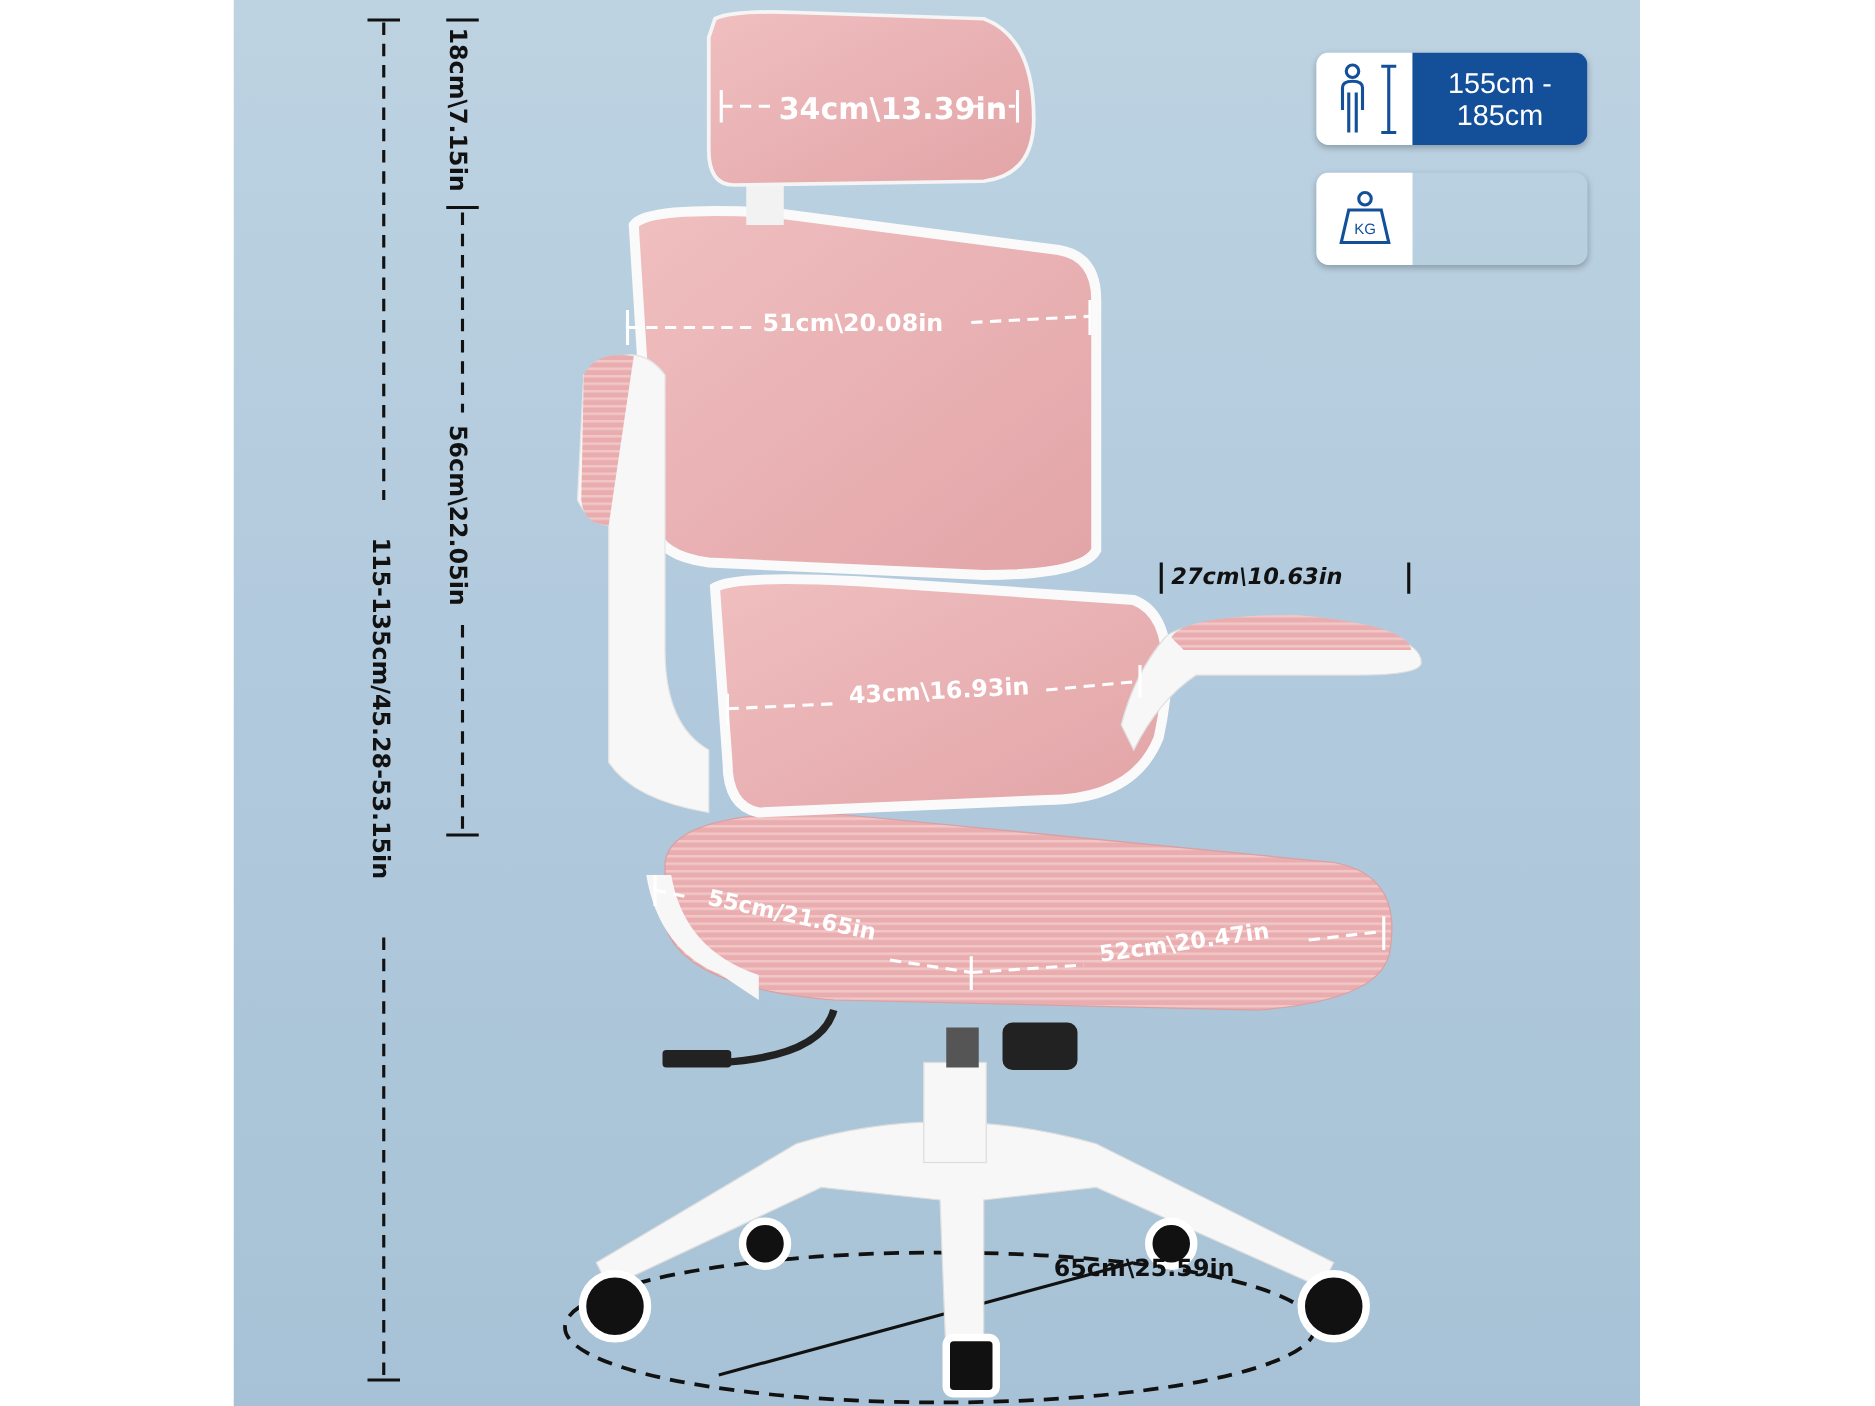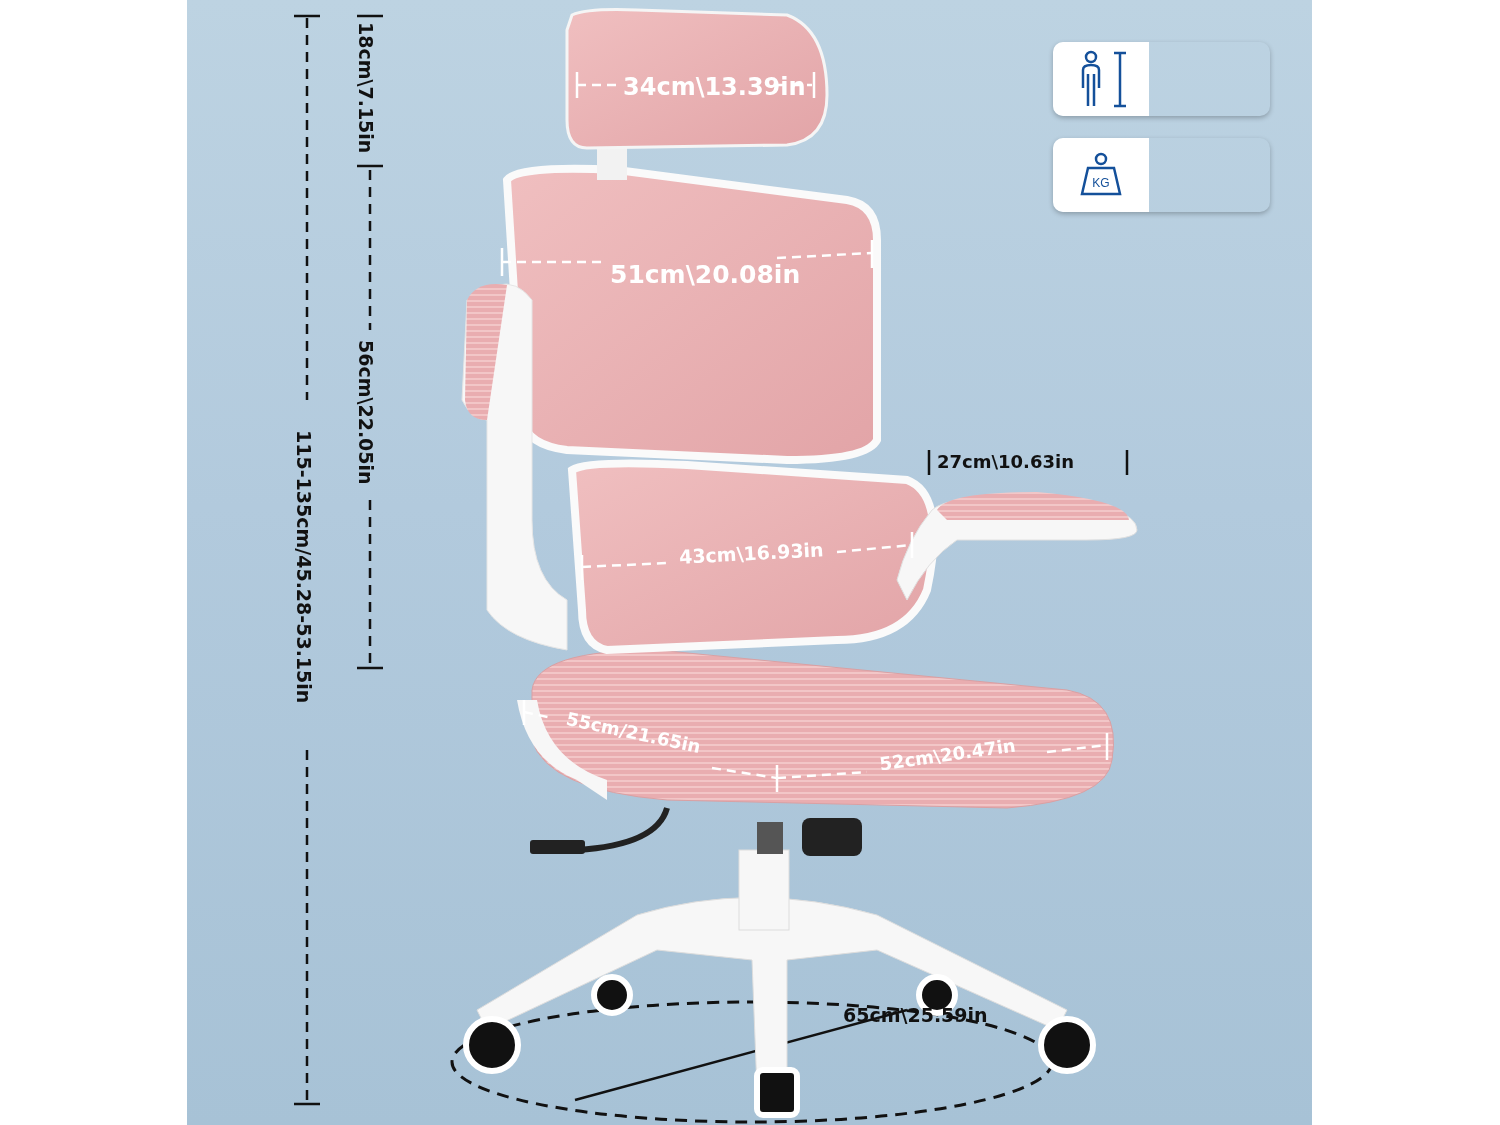--- a/index.html
+++ b/index.html
@@ -13,21 +13,21 @@
     overflow: hidden;
   }
   .dim-text { position: absolute; white-space: nowrap; font-weight: bold; }
   .dark { color: #111; }
   .light { color: #fff; }
   .vert { transform: rotate(90deg); transform-origin: left top; font-size: 19px; }
   .badge {
     position: absolute; left: 866px; width: 217px; height: 74px; border-radius: 10px;
     box-shadow: 0 2px 5px rgba(0,0,0,0.25); overflow: hidden; display: flex;
   }
-  .badge .icon-box { width: 96px; background: #fff; display: flex; align-items: center; justify-content: center; }
+  .badge .icon-box { width: 77px; background: #fff; display: flex; align-items: center; justify-content: center; }
   .badge .txt-box {
     flex: 1; background: #14509a; color: #fff; font-family: "Liberation Sans", sans-serif;
     font-size: 23px; line-height: 26px; display: flex; flex-direction: column; justify-content: center; align-items: center;
   }
   svg.overlay { position: absolute; left: 0; top: 0; }
 </style>
 </head>
 <body>
 
 <div class="panel">
@@ -121,41 +121,45 @@
       <line x1="742" y1="450" x2="742" y2="475"></line>
         <line x1="940" y1="450" x2="940" y2="475"></line>
     </g>
   </svg>
 
   <div class="dim-text dark vert" style="left:190px; top:22px;">18cm\7.15in</div>
   <div class="dim-text dark vert" style="left:190px; top:340px;">56cm\22.05in</div>
   <div class="dim-text dark vert" style="left:128px; top:430px;">115-135cm/45.28-53.15in</div>
 
   <div class="dim-text light" style="left:436px; top:73px; font-size:24px;">34cm\13.39in</div>
-  <div class="dim-text light" style="left:423px; top:260px; font-size:25px;">51cm\20.08in</div>
-  <div class="dim-text dark" style="left:750px; top:451px; font-size:18px;">27cm\10.63in</div>
+  <div class="dim-text light" style="left:423px; top:248px; font-size:19px;">51cm\20.08in</div>
+  <div class="dim-text dark" style="left:750px; top:451px; font-size:18px;font-style:italic;">27cm\10.63in</div>
   <div class="dim-text light" style="left:492px; top:542px; font-size:19px; transform:rotate(-3deg);">43cm\16.93in</div>
   <div class="dim-text light" style="left:378px; top:722px; font-size:18px; transform:rotate(12deg);">55cm/21.65in</div>
   <div class="dim-text light" style="left:692px; top:744px; font-size:18px; transform:rotate(-8deg);">52cm\20.47in</div>
   <div class="dim-text dark" style="left:656px; top:1004px; font-size:19px;">65cm\25.59in</div>
 
   <div class="badge" style="top:42px;">
     <div class="icon-box">
       <svg width="60" height="62" viewBox="0 0 60 62">
         <g stroke="#14509a" stroke-width="2.5" fill="none">
           <circle cx="20" cy="9" r="5"></circle>
           <path d="M12 40 L12 22 Q12 17 20 17 Q28 17 28 22 L28 40"></path>
           <line x1="17" y1="26" x2="17" y2="58"></line>
             <line x1="23" y1="26" x2="23" y2="58"></line>
           <line x1="43" y1="5" x2="55" y2="5"></line>
             <line x1="49" y1="5" x2="49" y2="58"></line>
             <line x1="43" y1="58" x2="55" y2="58"></line>
         </g>
       </svg>
     </div>
+    <div class="txt-box">
+      <span>155cm -</span>
+      <span>185cm</span>
+    </div>
   </div>
 
   <div class="badge" style="top:138px;">
     <div class="icon-box">
       <svg width="50" height="50" viewBox="0 0 50 50">
         <g stroke="#14509a" stroke-width="2.5" fill="none">
           <circle cx="25" cy="9" r="5"></circle>
           <path d="M12 18 L38 18 L44 44 L6 44 Z"></path>
         </g>
         <text x="25" y="37" text-anchor="middle" font-size="12" fill="#14509a" font-family="Liberation Sans, sans-serif">KG</text>

